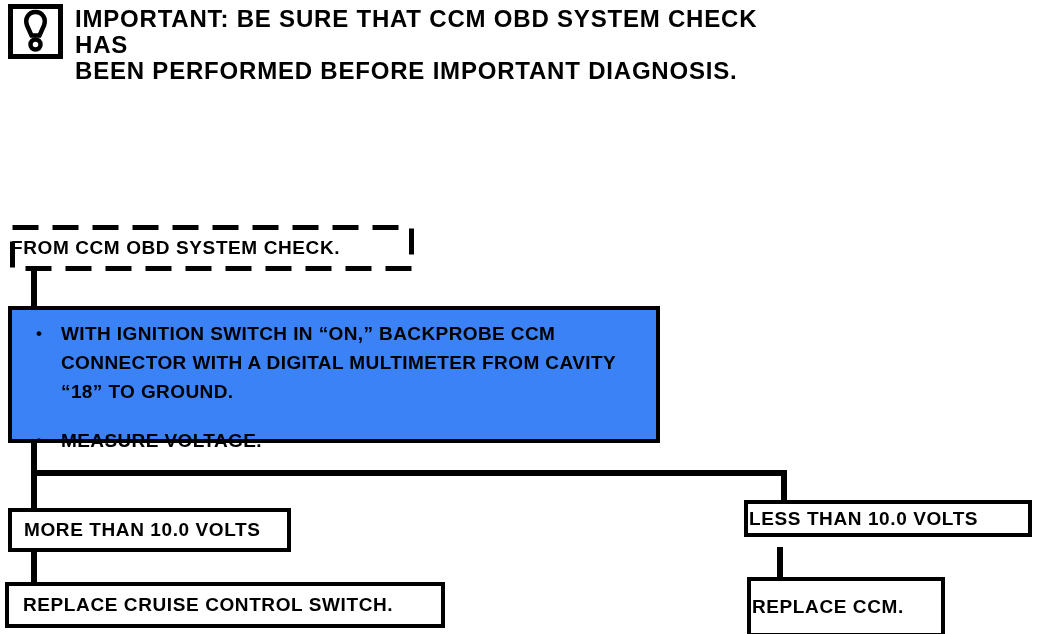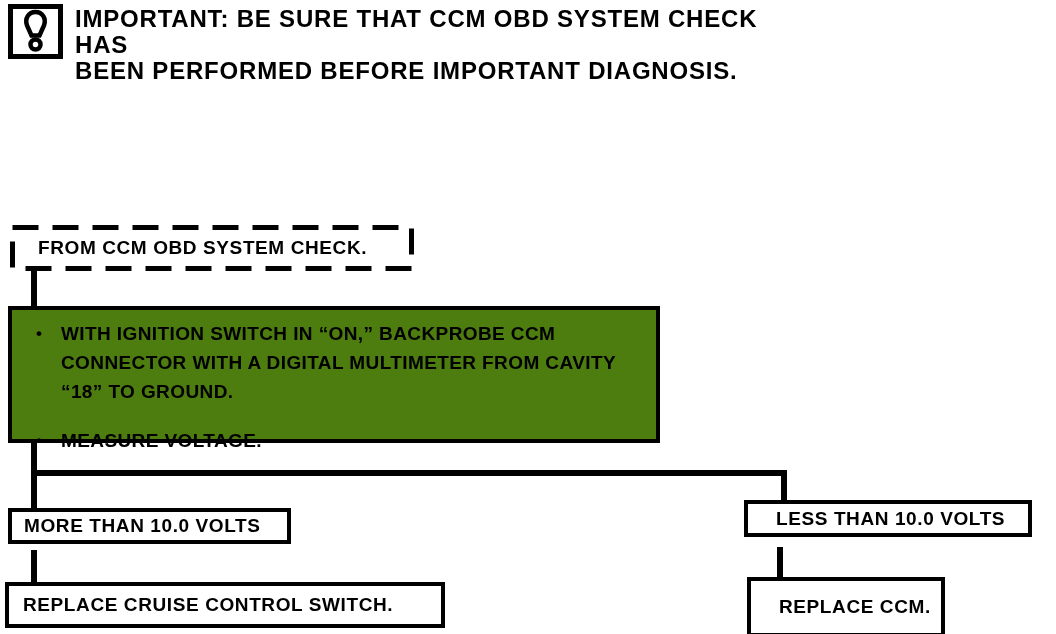--- a/index.html
+++ b/index.html
@@ -37,29 +37,29 @@
     border: 4px solid #000;
     background: #fff;
     display: flex;
     align-items: center;
     font-size: 19px;
     letter-spacing: 0.6px;
     line-height: 22px;
   }
   .fbox.dashed { border: none; }
   .fbox.dashed .dash-border { position: absolute; left: 0; top: 0; width: 100%; height: 100%; }
-  .fbox .label { position: relative; padding-left: 28px; white-space: nowrap; }
+  .fbox .label { position: relative; padding-left: 1px; white-space: nowrap; }
 
   
   .procedure {
     position: absolute;
     left: 8px; top: 306px;
     width: 652px; height: 137px;
     border: 4px solid #000;
-    background: #4d7c0f;
+    background: #3b82f6;
     padding: 9px 22px 0 20px;
     font-size: 19px;
     letter-spacing: 0.4px;
   }
   .bullet-item {
     position: relative;
     padding-left: 29px;
     line-height: 29px;
   }
   .bullet-item + .bullet-item { margin-top: 20px; }
@@ -102,21 +102,21 @@
 
   <div class="procedure">
     <div class="bullet-item">WITH IGNITION SWITCH IN “ON,” BACKPROBE CCM CONNECTOR WITH A DIGITAL MULTIMETER FROM CAVITY “18” TO GROUND.</div>
     <div class="bullet-item">MEASURE VOLTAGE.</div>
   </div>
 
   <div class="line v" style="left:31px; top:441px; height:68px;"></div>
   <div class="line h" style="left:31px; top:470px; width:756px;"></div>
   <div class="line v" style="left:781px; top:470px; height:36px;"></div>
 
-  <div class="fbox" style="left:8px; top:508px; width:283px; height:36px;">
+  <div class="fbox" style="left:8px; top:508px; width:283px; height:44px;">
     <span class="label" style="padding-left:12px;">MORE THAN 10.0 VOLTS</span>
   </div>
   <div class="fbox" style="left:744px; top:500px; width:288px; height:37px;align-items:center;">
     <span class="label">LESS THAN 10.0 VOLTS</span>
   </div>
 
   <div class="line v" style="left:31px; top:550px; height:33px;"></div>
   <div class="line v" style="left:777px; top:547px; height:31px;"></div>
 
   <div class="fbox" style="left:5px; top:582px; width:440px; height:46px;">

